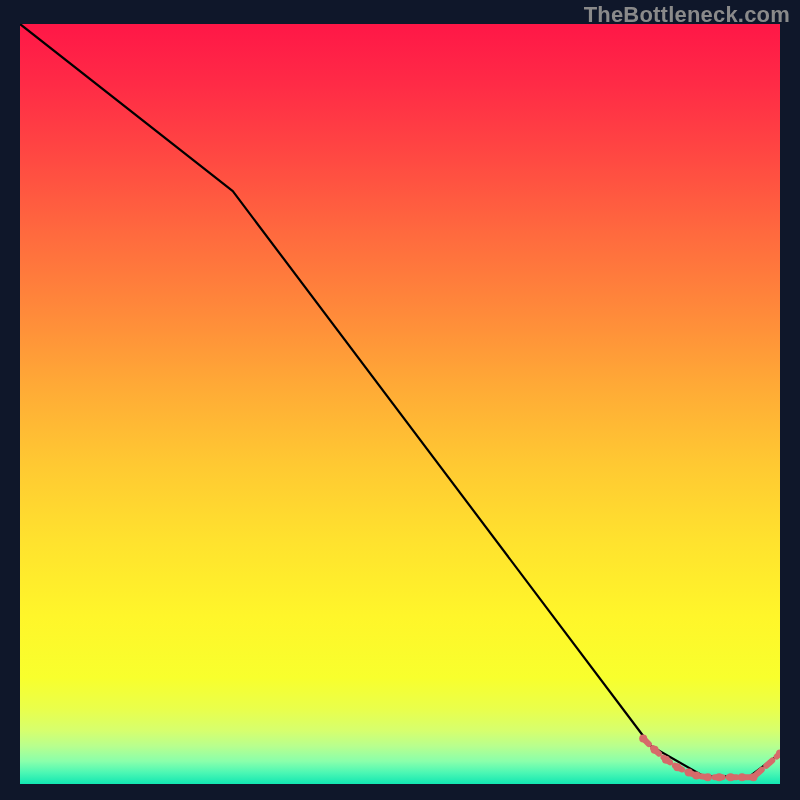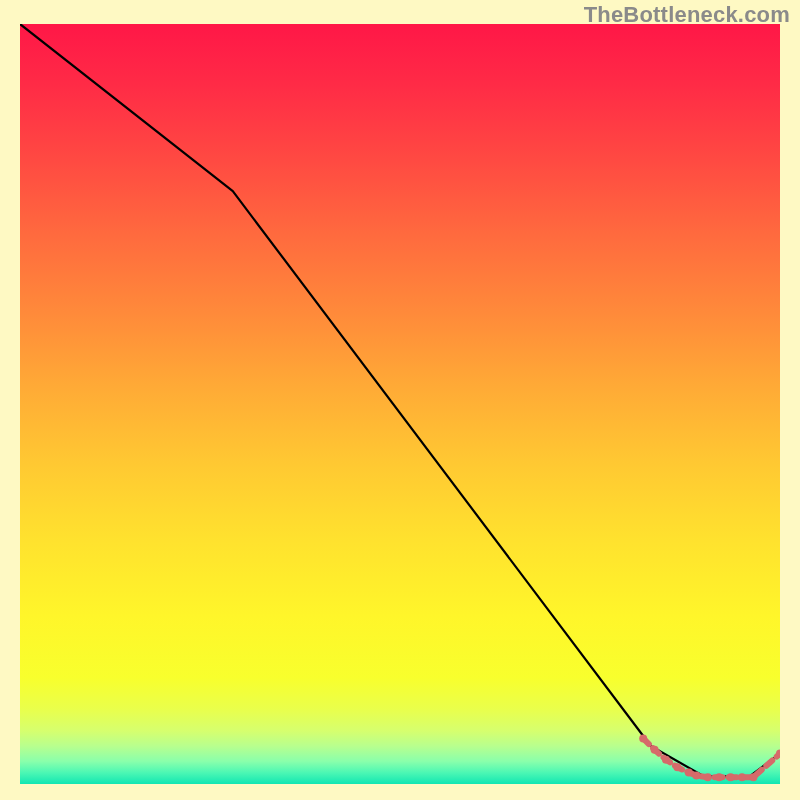--- a/index.html
+++ b/index.html
@@ -9,21 +9,21 @@
     height: 800px;
     background: #000;
     overflow: hidden;
   }
   .frame {
     position: absolute;
     left: 0;
     top: 0;
     width: 800px;
     height: 800px;
-    background: #fef9c3;
+    background: #0f172a;
   }
   .watermark {
     position: absolute;
     top: 2px;
     right: 10px;
     font-family: Arial, Helvetica, sans-serif;
     font-size: 22px;
     font-weight: 600;
     color: #8a8a8a;
     letter-spacing: 0.2px;

